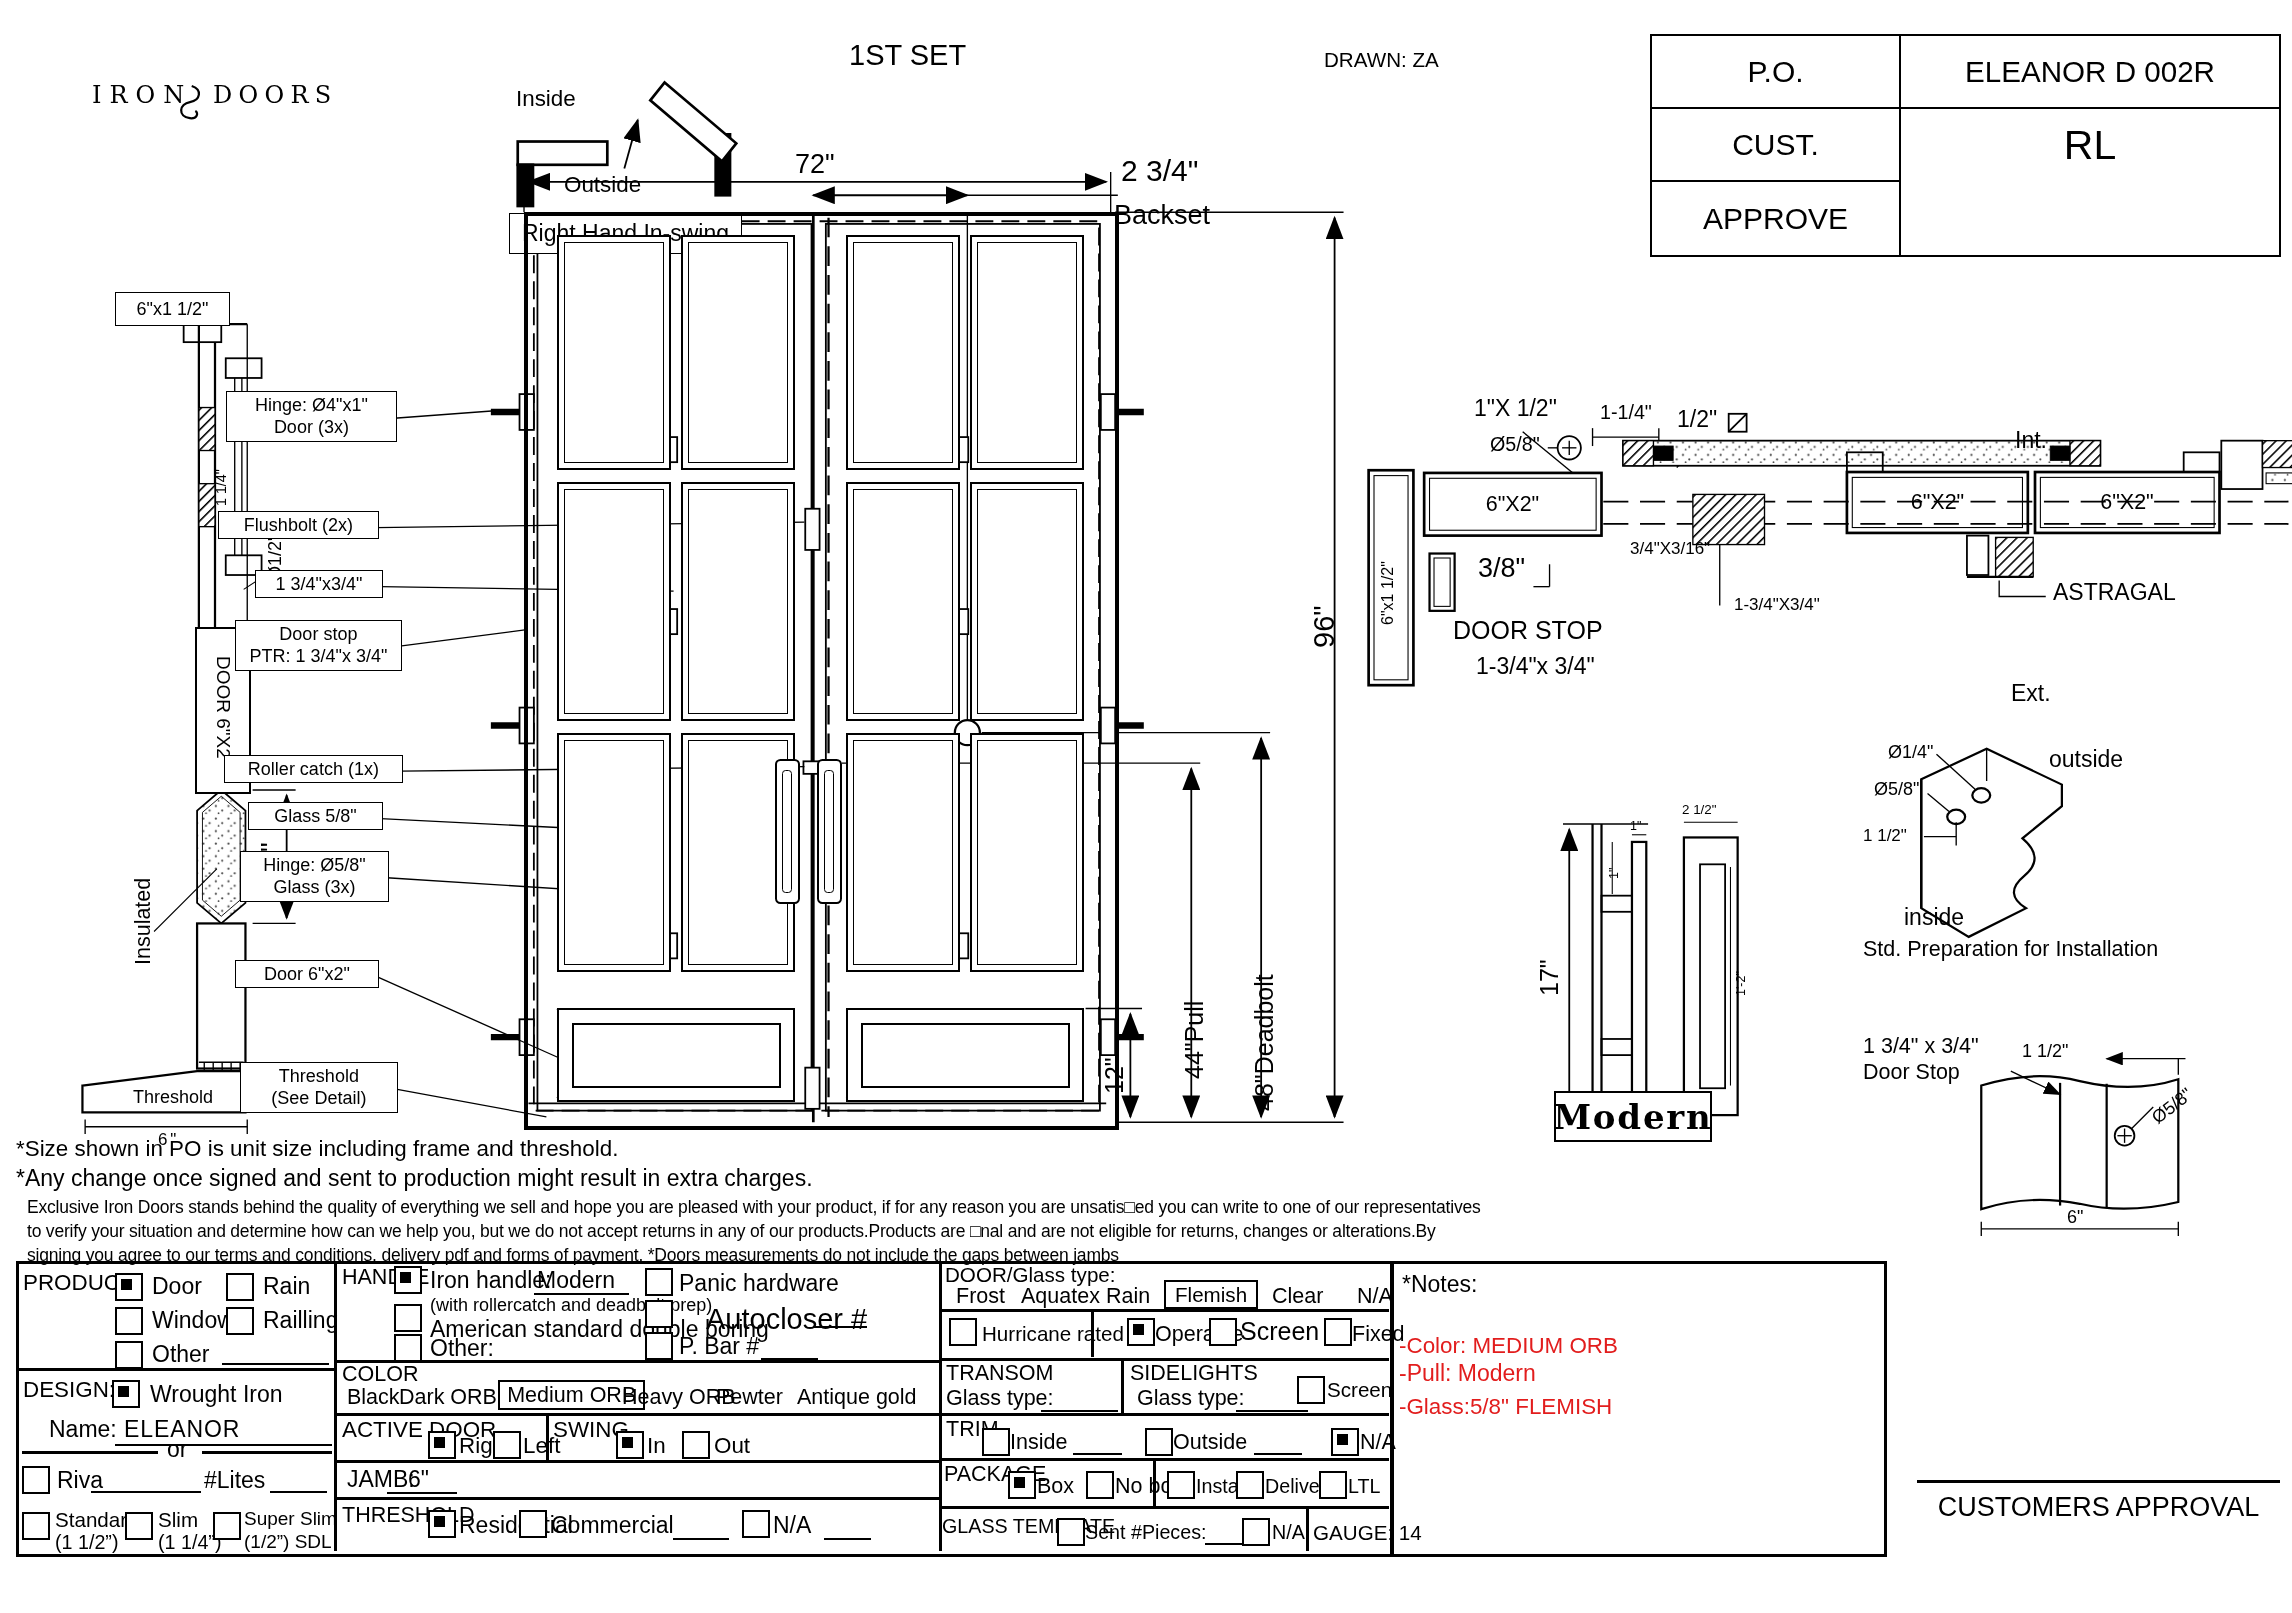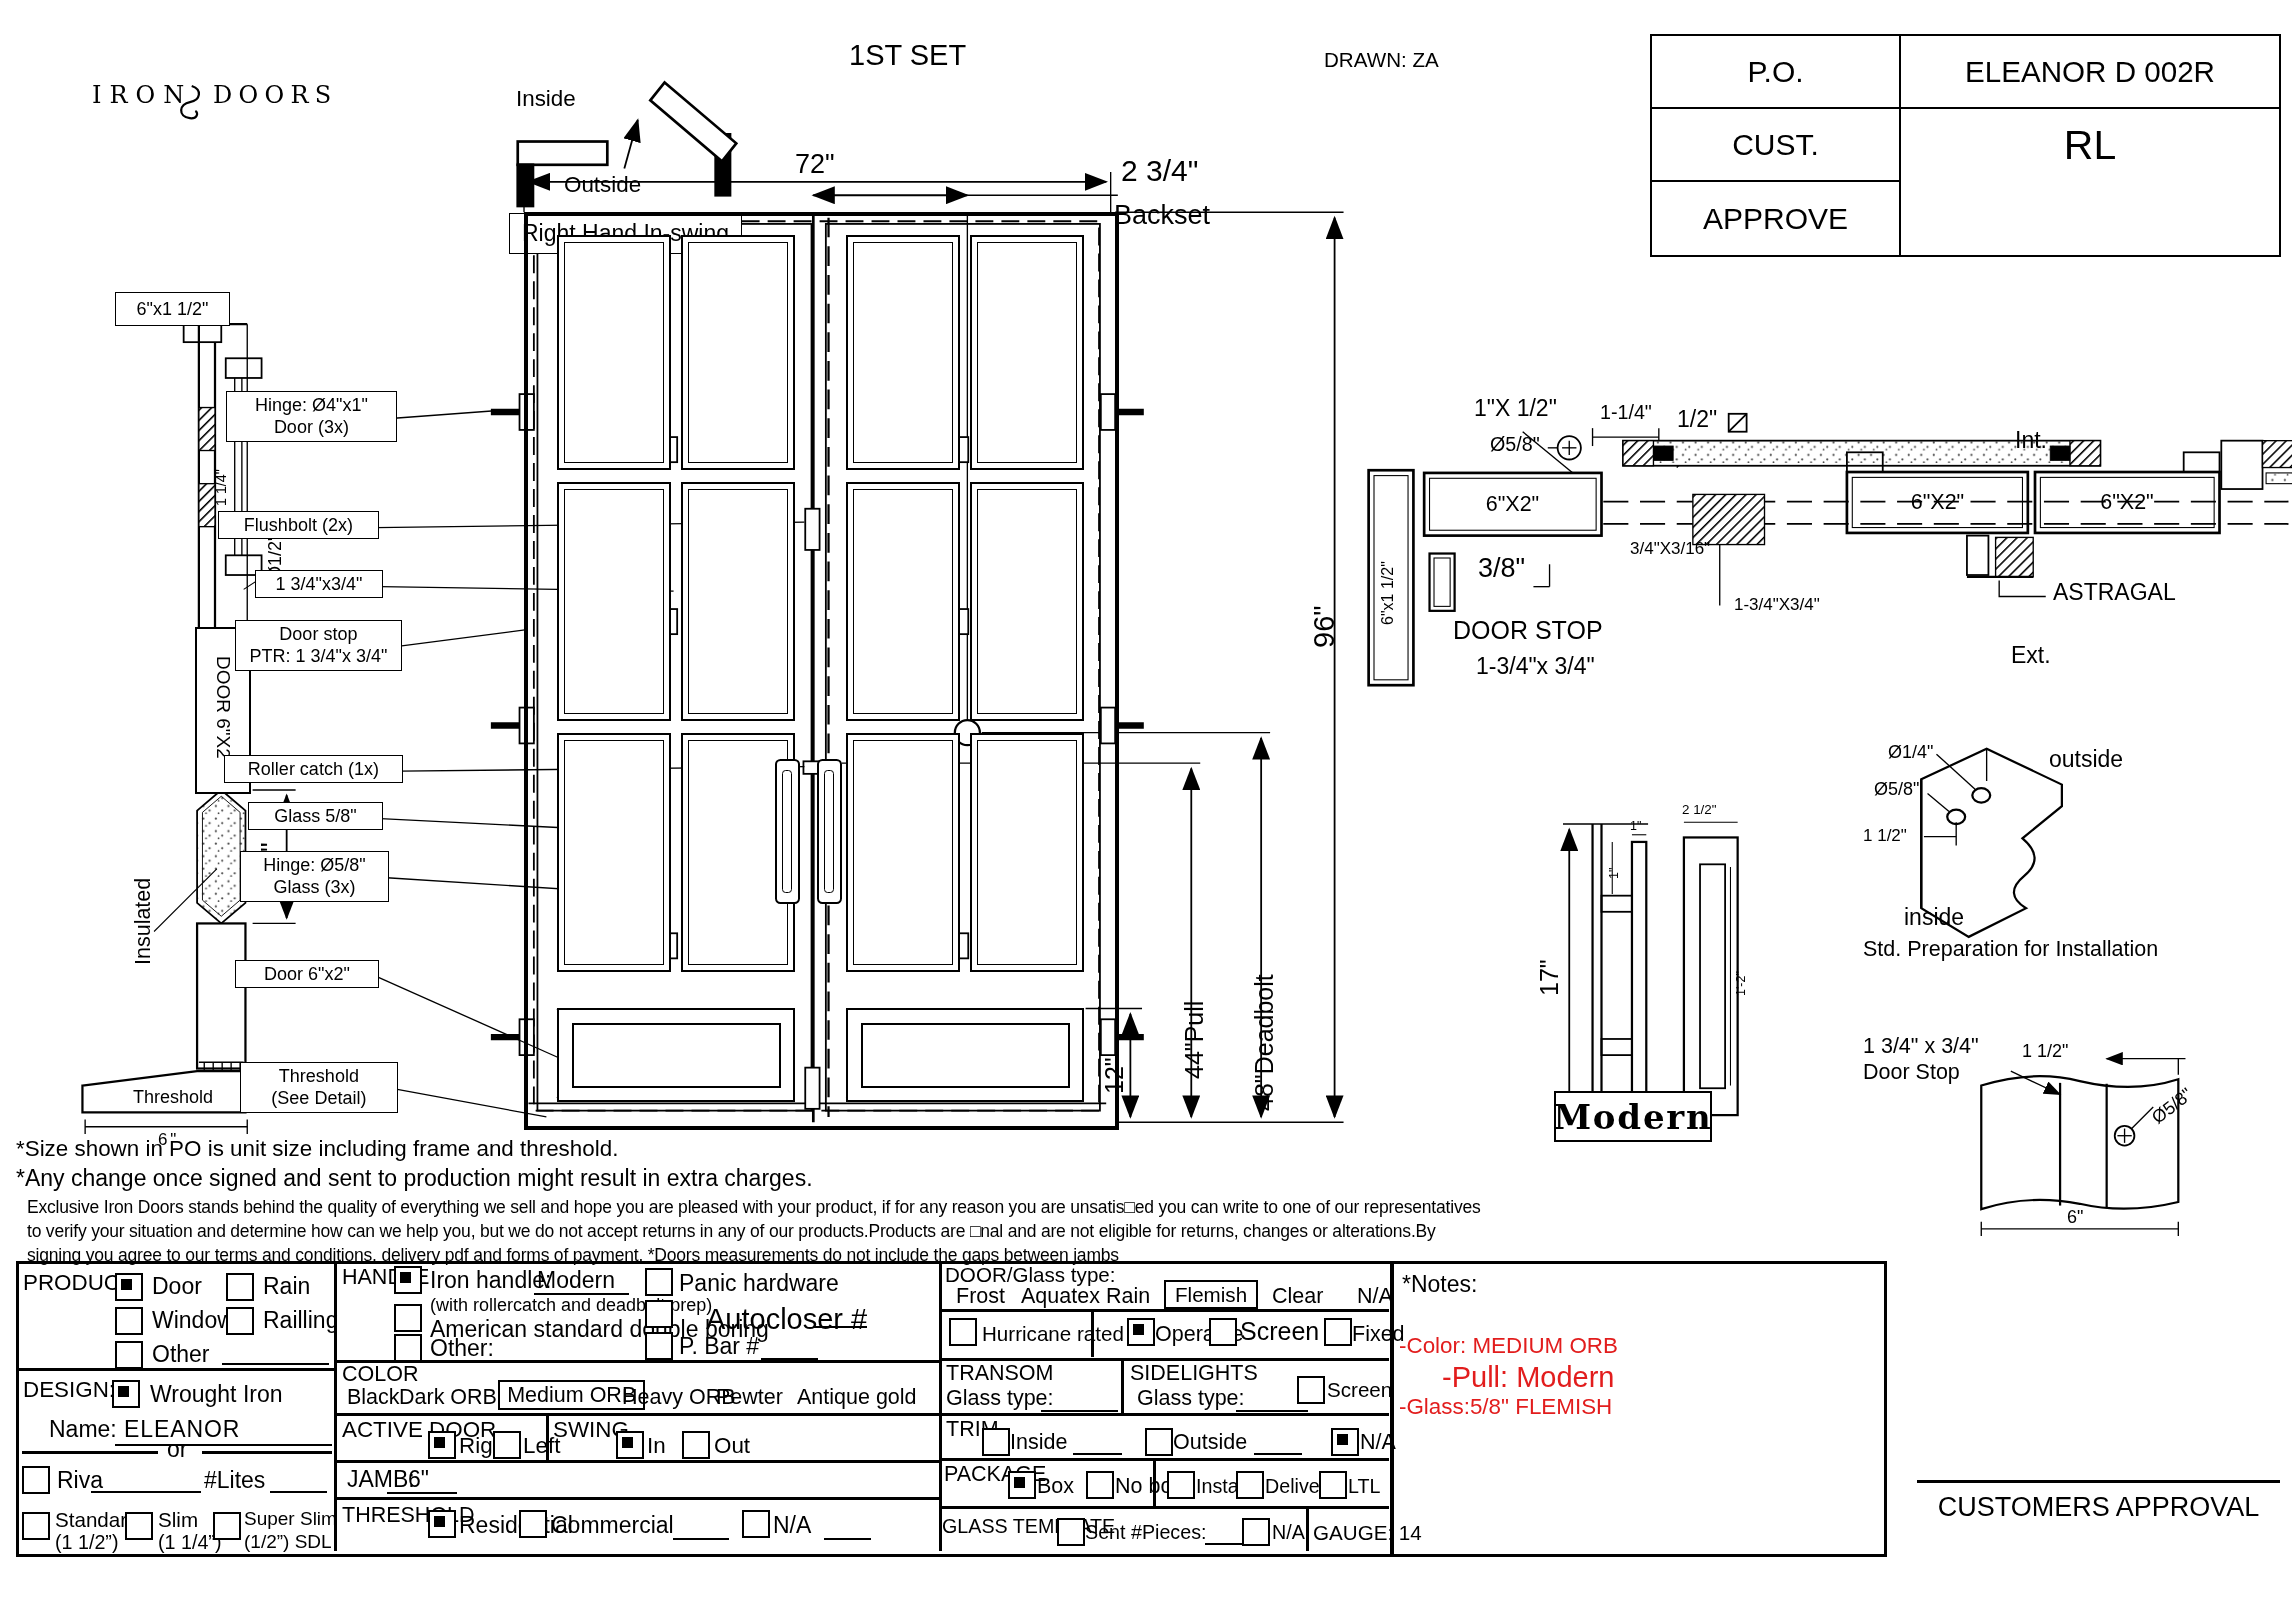--- a/index.html
+++ b/index.html
@@ -364,21 +364,21 @@
 <div class="t vr" style="left:1379px;top:625px;font-size:16px">6"x1 1/2"</div>
 <div class="t center" style="left:1424px;top:473px;width:177px;height:63px">
   <span style="font-size:21.5px">6"X2"</span>
 </div>
 <div class="t" style="left:1478px;top:553px;font-size:27px">3/8"</div>
 <div class="t" style="left:1453px;top:616px;font-size:25px">DOOR STOP</div>
 <div class="t" style="left:1476px;top:654px;font-size:23px">1-3/4"x 3/4"</div>
 <div class="t" style="left:1630px;top:539px;font-size:17px">3/4"X3/16"</div>
 <div class="t" style="left:1734px;top:595px;font-size:17px">1-3/4"X3/4"</div>
 <div class="t" style="left:2015px;top:428px;font-size:23px">Int.</div>
-<div class="t" style="left:2011px;top:643px;font-size:23px">Ext.</div>
+<div class="t" style="left:2011px;top:681px;font-size:23px">Ext.</div>
 <div class="t center" style="left:1847px;top:472px;width:181px;height:61px">
   <span style="font-size:21.5px">6"X2"</span>
 </div>
 <div class="t center" style="left:2035px;top:472px;width:184px;height:61px">
   <span style="font-size:21.5px">6"X2"</span>
 </div>
 <div class="t" style="left:2053px;top:580px;font-size:23px">ASTRAGAL</div>
 
 <div class="t vr" style="left:1535px;top:996px;font-size:25px">17"</div>
 <div class="t vr" style="left:1607px;top:879px;font-size:12.5px">1"</div>
@@ -567,20 +567,20 @@
 <div class="cb" style="left:1057px;top:1518px"></div>
 <div class="t" style="left:1085px;top:1521px;font-size:19.7px">Sent #Pieces:</div>
 <div class="ln" style="left:1205px;top:1543px;width:63px"></div>
 <div class="cb" style="left:1242px;top:1518px"></div>
 <div class="t" style="left:1272px;top:1521px;font-size:19.7px">N/A</div>
 <div class="t" style="left:1313px;top:1521px;font-size:20.6px">GAUGE: 14</div>
 
 <div style="position:absolute;left:1390px;top:1261px;width:491px;height:290px;border:3.1px solid #000"></div>
 <div class="t" style="left:1402px;top:1272px;font-size:23px">*Notes:</div>
 <div class="t red" style="left:1399px;top:1333px;font-size:22.4px">-Color: MEDIUM ORB</div>
-<div class="t red" style="left:1442px;top:1361px;font-size:29px">-Pull: Modern</div>
+<div class="t red" style="left:1399px;top:1361px;font-size:23px">-Pull: Modern</div>
 <div class="t red" style="left:1399px;top:1394px;font-size:22.4px">-Glass:5/8" FLEMISH</div>
 
 <div class="ln" style="left:1917px;top:1480px;width:363px;height:2.7px"></div>
 <div class="t" style="left:1917px;top:1492px;width:363px;text-align:center;font-size:27px">CUSTOMERS APPROVAL</div>
 
 </div>
 
 
 </body></html>

